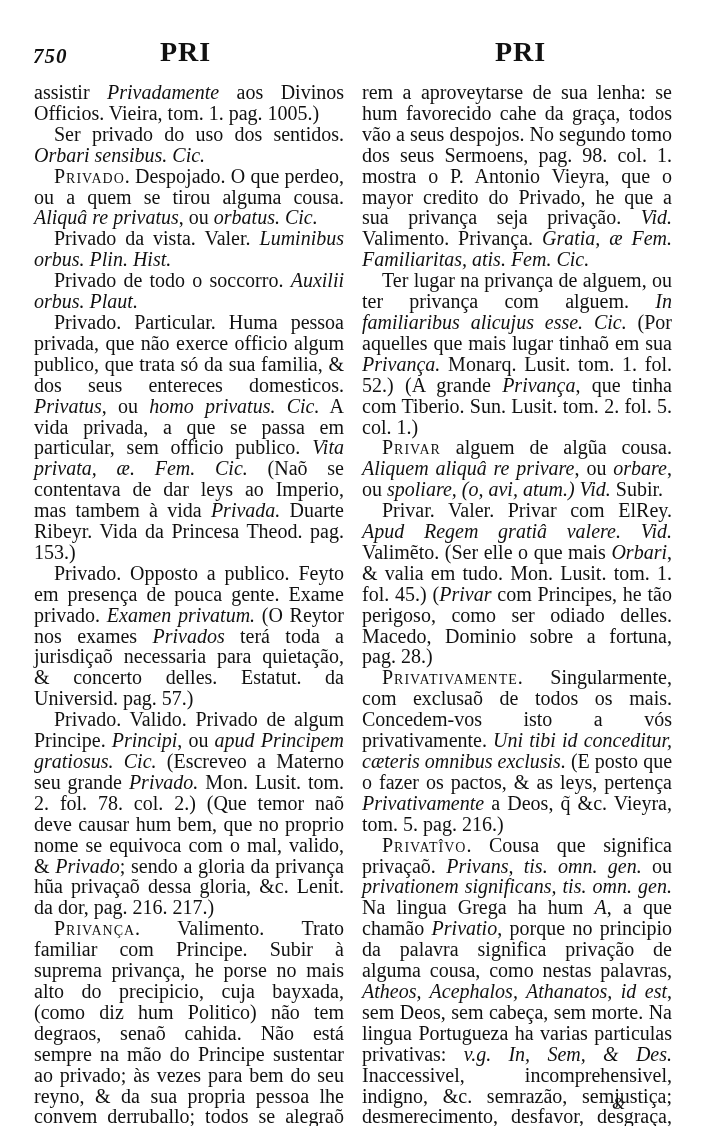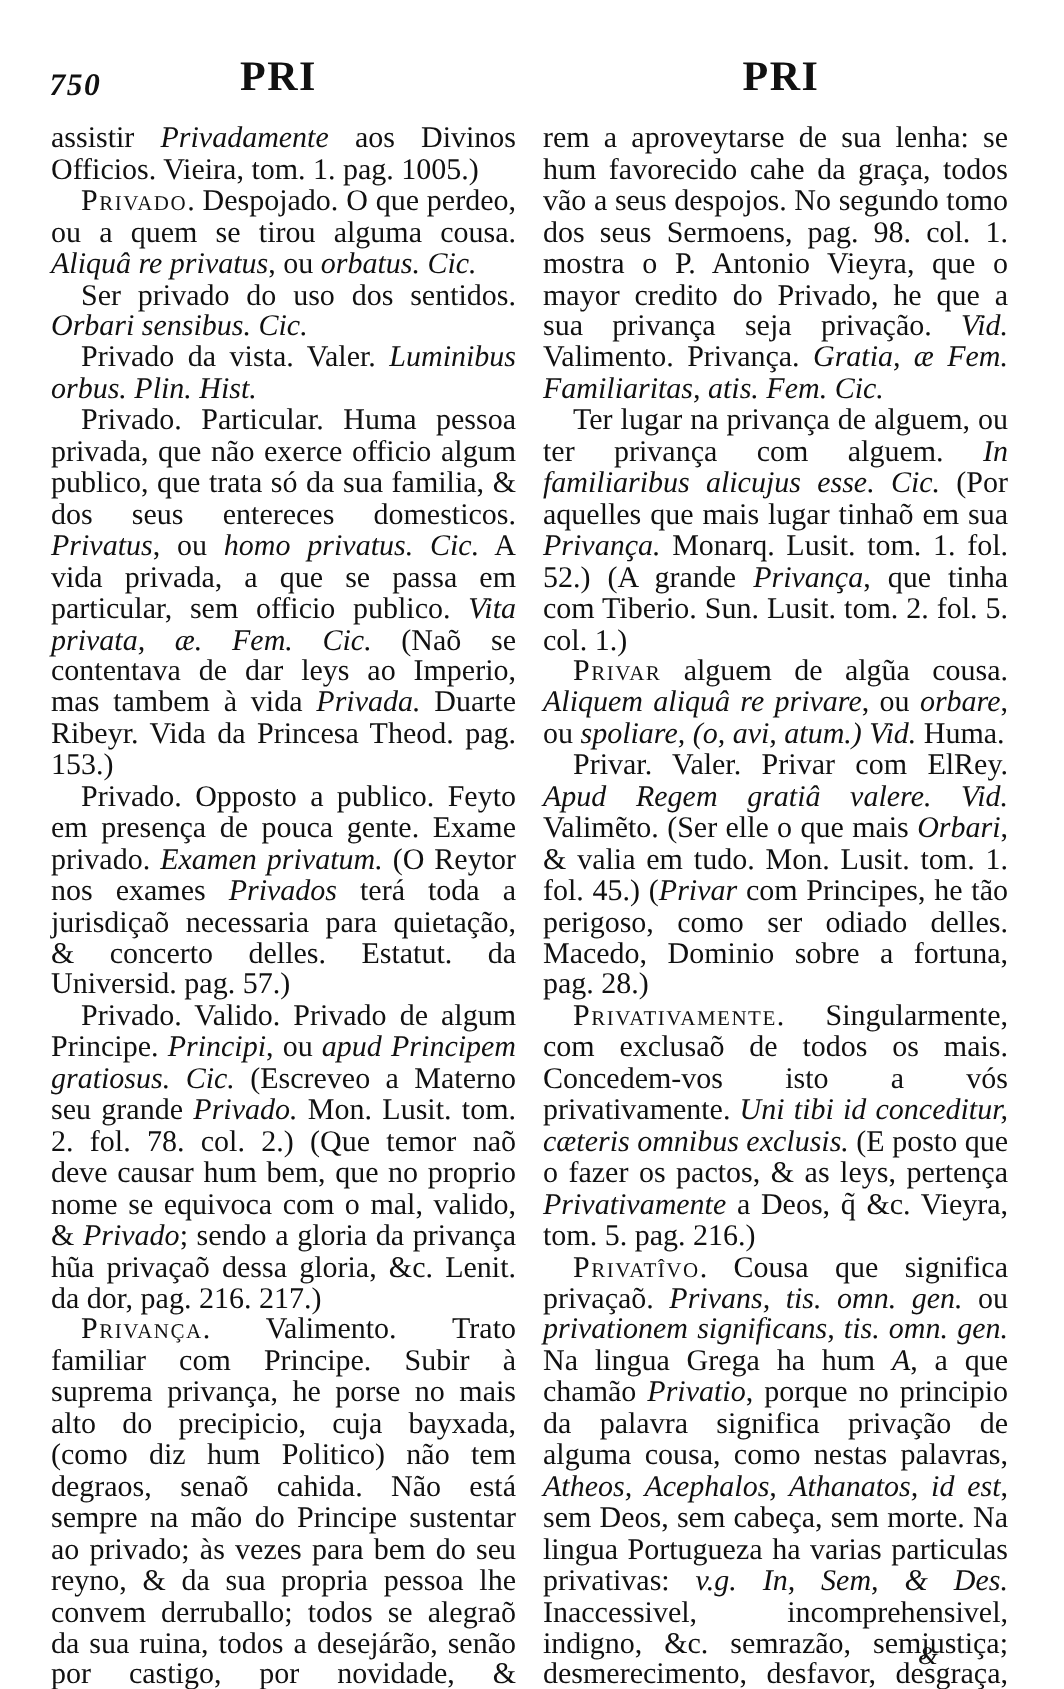--- a/index.html
+++ b/index.html
@@ -21,30 +21,31 @@
 </style>
 </head>
 <body>
 
 <div class="page-num">750</div>
 <div class="head left">PRI</div>
 <div class="head right">PRI</div>
 
 <div class="col left" id="col-left">
     <p class="cont"><span>assistir </span><i>Privadamente</i><span> aos Divinos Officios. Vieira, tom. 1. pag. 1005.)</span></p>
+    <p class="para"><span>Ser privado do uso dos sentidos. </span><i>Orbari sensibus. Cic.</i></p>
     <p class="para"><span class="sc">Privado</span><span>. Despojado. O que perdeo, ou a quem se tirou alguma cousa. </span><i>Aliquâ re privatus</i><span>, ou </span><i>orbatus. Cic.</i></p>
-    <p class="para"><span>Ser privado do uso dos sentidos. </span><i>Orbari sensibus. Cic.</i></p>
     <p class="para"><span>Privado da vista. Valer. </span><i>Luminibus orbus. Plin. Hist.</i></p>
+    <p class="para"><span>Privado de todo o soccorro. </span><i>Auxilii orbus. Plaut.</i></p>
     <p class="para"><span>Privado. Particular. Huma pessoa privada, que não exerce officio algum publico, que trata só da sua familia, &amp; dos seus entereces domesticos. </span><i>Privatus</i><span>, ou </span><i>homo privatus. Cic.</i><span> A vida privada, a que se passa em particular, sem officio publico. </span><i>Vita privata, æ. Fem. Cic.</i><span> (Naõ se contentava de dar leys ao Imperio, mas tambem à vida </span><i>Privada.</i><span> Duarte Ribeyr. Vida da Princesa Theod. pag. 153.)</span></p>
     <p class="para"><span>Privado. Opposto a publico. Feyto em presença de pouca gente. Exame privado. </span><i>Examen privatum.</i><span> (O Reytor nos exames </span><i>Privados</i><span> terá toda a jurisdiçaõ necessaria para quietação, &amp; concerto delles. Estatut. da Universid. pag. 57.)</span></p>
     <p class="para"><span>Privado. Valido. Privado de algum Principe. </span><i>Principi</i><span>, ou </span><i>apud Principem gratiosus. Cic.</i><span> (Escreveo a Materno seu grande </span><i>Privado.</i><span> Mon. Lusit. tom. 2. fol. 78. col. 2.) (Que temor naõ deve causar hum bem, que no proprio nome se equivoca com o mal, valido, &amp; </span><i>Privado</i><span>; sendo a gloria da privança hũa privaçaõ dessa gloria, &amp;c. Lenit. da dor, pag. 216. 217.)</span></p>
     <p class="para"><span class="sc">Privança</span><span>. Valimento. Trato familiar com Principe. Subir à suprema privança, he porse no mais alto do precipicio, cuja bayxada, (como diz hum Politico) não tem degraos, senaõ cahida. Não está sempre na mão do Principe sustentar ao privado; às vezes para bem do seu reyno, &amp; da sua propria pessoa lhe convem derruballo; todos se alegraõ da sua ruina, todos a desejárão, senão por castigo, por novidade, &amp; mudança; ou tambem por conveniencia. Se hum carvalho está lançado por terra, todos cor-</span></p>
   </div>
 <div class="col right" id="col-right">
     <p class="cont"><span>rem a aproveytarse de sua lenha: se hum favorecido cahe da graça, todos vão a seus despojos. No segundo tomo dos seus Sermoens, pag. 98. col. 1. mostra o P. Antonio Vieyra, que o mayor credito do Privado, he que a sua privança seja privação. </span><i>Vid.</i><span> Valimento. Privança. </span><i>Gratia, æ Fem. Familiaritas, atis. Fem. Cic.</i></p>
     <p class="para"><span>Ter lugar na privança de alguem, ou ter privança com alguem. </span><i>In familiaribus alicujus esse. Cic.</i><span> (Por aquelles que mais lugar tinhaõ em sua </span><i>Privança.</i><span> Monarq. Lusit. tom. 1. fol. 52.) (A grande </span><i>Privança</i><span>, que tinha com Tiberio. Sun. Lusit. tom. 2. fol. 5. col. 1.)</span></p>
-    <p class="para"><span class="sc">Privar</span><span> alguem de algũa cousa. </span><i>Aliquem aliquâ re privare</i><span>, ou </span><i>orbare</i><span>, ou </span><i>spoliare, (o, avi, atum.) Vid.</i><span> Huma.</span></p>
+    <p class="para"><span class="sc">Privar</span><span> alguem de algũa cousa. </span><i>Aliquem aliquâ re privare</i><span>, ou </span><i>orbare</i><span>, ou </span><i>spoliare, (o, avi, atum.) Vid.</i><span> Subir.</span></p>
     <p class="para"><span>Privar. Valer. Privar com ElRey. </span><i>Apud Regem gratiâ valere. Vid.</i><span> Valimẽto. (Ser elle o que mais </span><i>Orbari</i><span>, &amp; valia em tudo. Mon. Lusit. tom. 1. fol. 45.) (</span><i>Privar</i><span> com Principes, he tão perigoso, como ser odiado delles. Macedo, Dominio sobre a fortuna, pag. 28.)</span></p>
     <p class="para"><span class="sc">Privativamente</span><span>. Singularmente, com exclusaõ de todos os mais. Concedem-vos isto a vós privativamente. </span><i>Uni tibi id conceditur, cæteris omnibus exclusis.</i><span> (E posto que o fazer os pactos, &amp; as leys, pertença </span><i>Privativamente</i><span> a Deos, q̃ &amp;c. Vieyra, tom. 5. pag. 216.)</span></p>
     <p class="para"><span class="sc">Privatîvo</span><span>. Cousa que significa privaçaõ. </span><i>Privans, tis. omn. gen.</i><span> ou </span><i>privationem significans, tis. omn. gen.</i><span> Na lingua Grega ha hum </span><i>A</i><span>, a que chamão </span><i>Privatio</i><span>, porque no principio da palavra significa privação de alguma cousa, como nestas palavras, </span><i>Atheos, Acephalos, Athanatos, id est</i><span>, sem Deos, sem cabeça, sem morte. Na lingua Portugueza ha varias particulas privativas: </span><i>v.g. In, Sem, &amp; Des.</i><span> Inaccessivel, incomprehensivel, indigno, &amp;c. semrazão, semjustiça; desmerecimento, desfavor, desgraça, &amp;c. (Nesta significação a particula </span><i>Ve</i><span> he </span><i>Privativa.</i><span> Costa, Sobre Virgil. 99.)</span></p>
   </div>
 
 <div class="catch">&amp;</div>
 
 </body></html>

